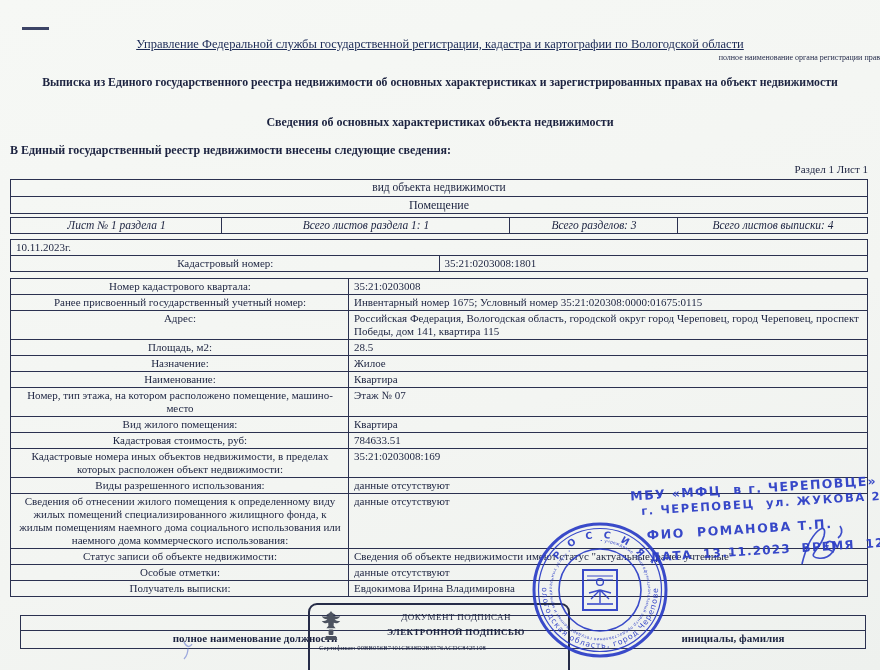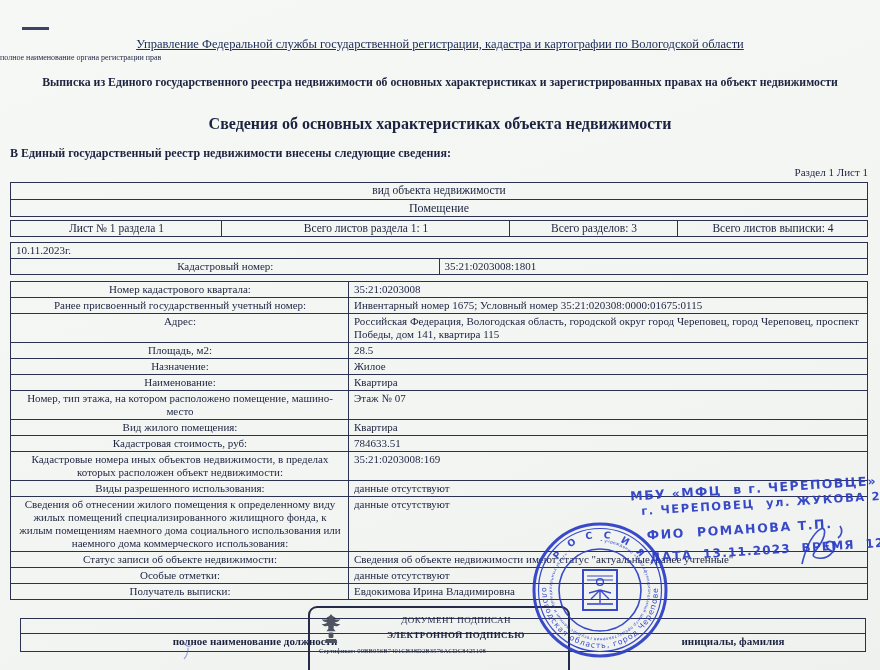--- a/index.html
+++ b/index.html
@@ -5,32 +5,32 @@
   html,body{margin:0;padding:0;}
   body{width:880px;height:670px;overflow:hidden;background:#e9ece9;}
   .page{
     position:relative;width:880px;height:670px;
     background:linear-gradient(160deg,#f6f8f5 0%,#f3f5f2 60%,#eef1ee 100%);
     font-family:"Liberation Serif","DejaVu Serif",serif;
     color:#1c2340;overflow:hidden;
   }
   .corner-dash{position:absolute;left:22px;top:27px;width:27px;height:3px;background:#3c4466;}
   .org-name{margin:37px 30px 0;text-align:center;font-weight:normal;font-size:12.5px;text-decoration:underline;color:#1b2a56;}
-  .org-caption{text-align:left;font-size:8px;margin-top:1px;color:#232a4a;}
+  .org-caption{text-align:right;font-size:8px;margin-top:1px;color:#232a4a;}
   .doc-title{margin:13px 20px 0;text-align:center;font-size:11.8px;font-weight:bold;}
-  .section-title{margin:25px 20px 0;text-align:center;font-size:16px;font-weight:bold;}
+  .section-title{margin:25px 20px 0;text-align:center;font-size:12px;font-weight:bold;}
   .intro-line{margin:13px 16px 0 10px;font-size:12px;font-weight:bold;}
   .sheet-label{margin:5px 12px 0 0;text-align:right;font-size:11px;}
   table{border-collapse:collapse;table-layout:fixed;}
   .doc-table{width:858px;margin-left:10px;}
   .doc-table td{border:1.4px solid #2b3150;font-size:11px;line-height:1.18;padding:1px 4px 1px 5px;vertical-align:top;overflow:hidden;}
   .t-object{margin-top:4px;}
   .t-object td{text-align:center;font-size:11.5px;padding:1px 4px;}
   .t-object .obj-type{font-size:12px;}
-  .t-sheets{margin-top:3px;}
+  .t-sheets{margin-top:3px;font-style:italic;}
   .t-sheets td{text-align:center;font-size:11.5px;}
   .t-date{margin-top:5px;}
   .t-main{margin-top:6px;}
   .col-label{width:328px;text-align:center;}
   .lbl{}
   .val{}
   
   .signature-area{position:relative;height:112px;margin-top:4px;}
   .sig-band{position:absolute;left:20px;right:14px;border:1.3px solid #2b3150;background:transparent;}
   .band1{top:14px;height:14px;}

